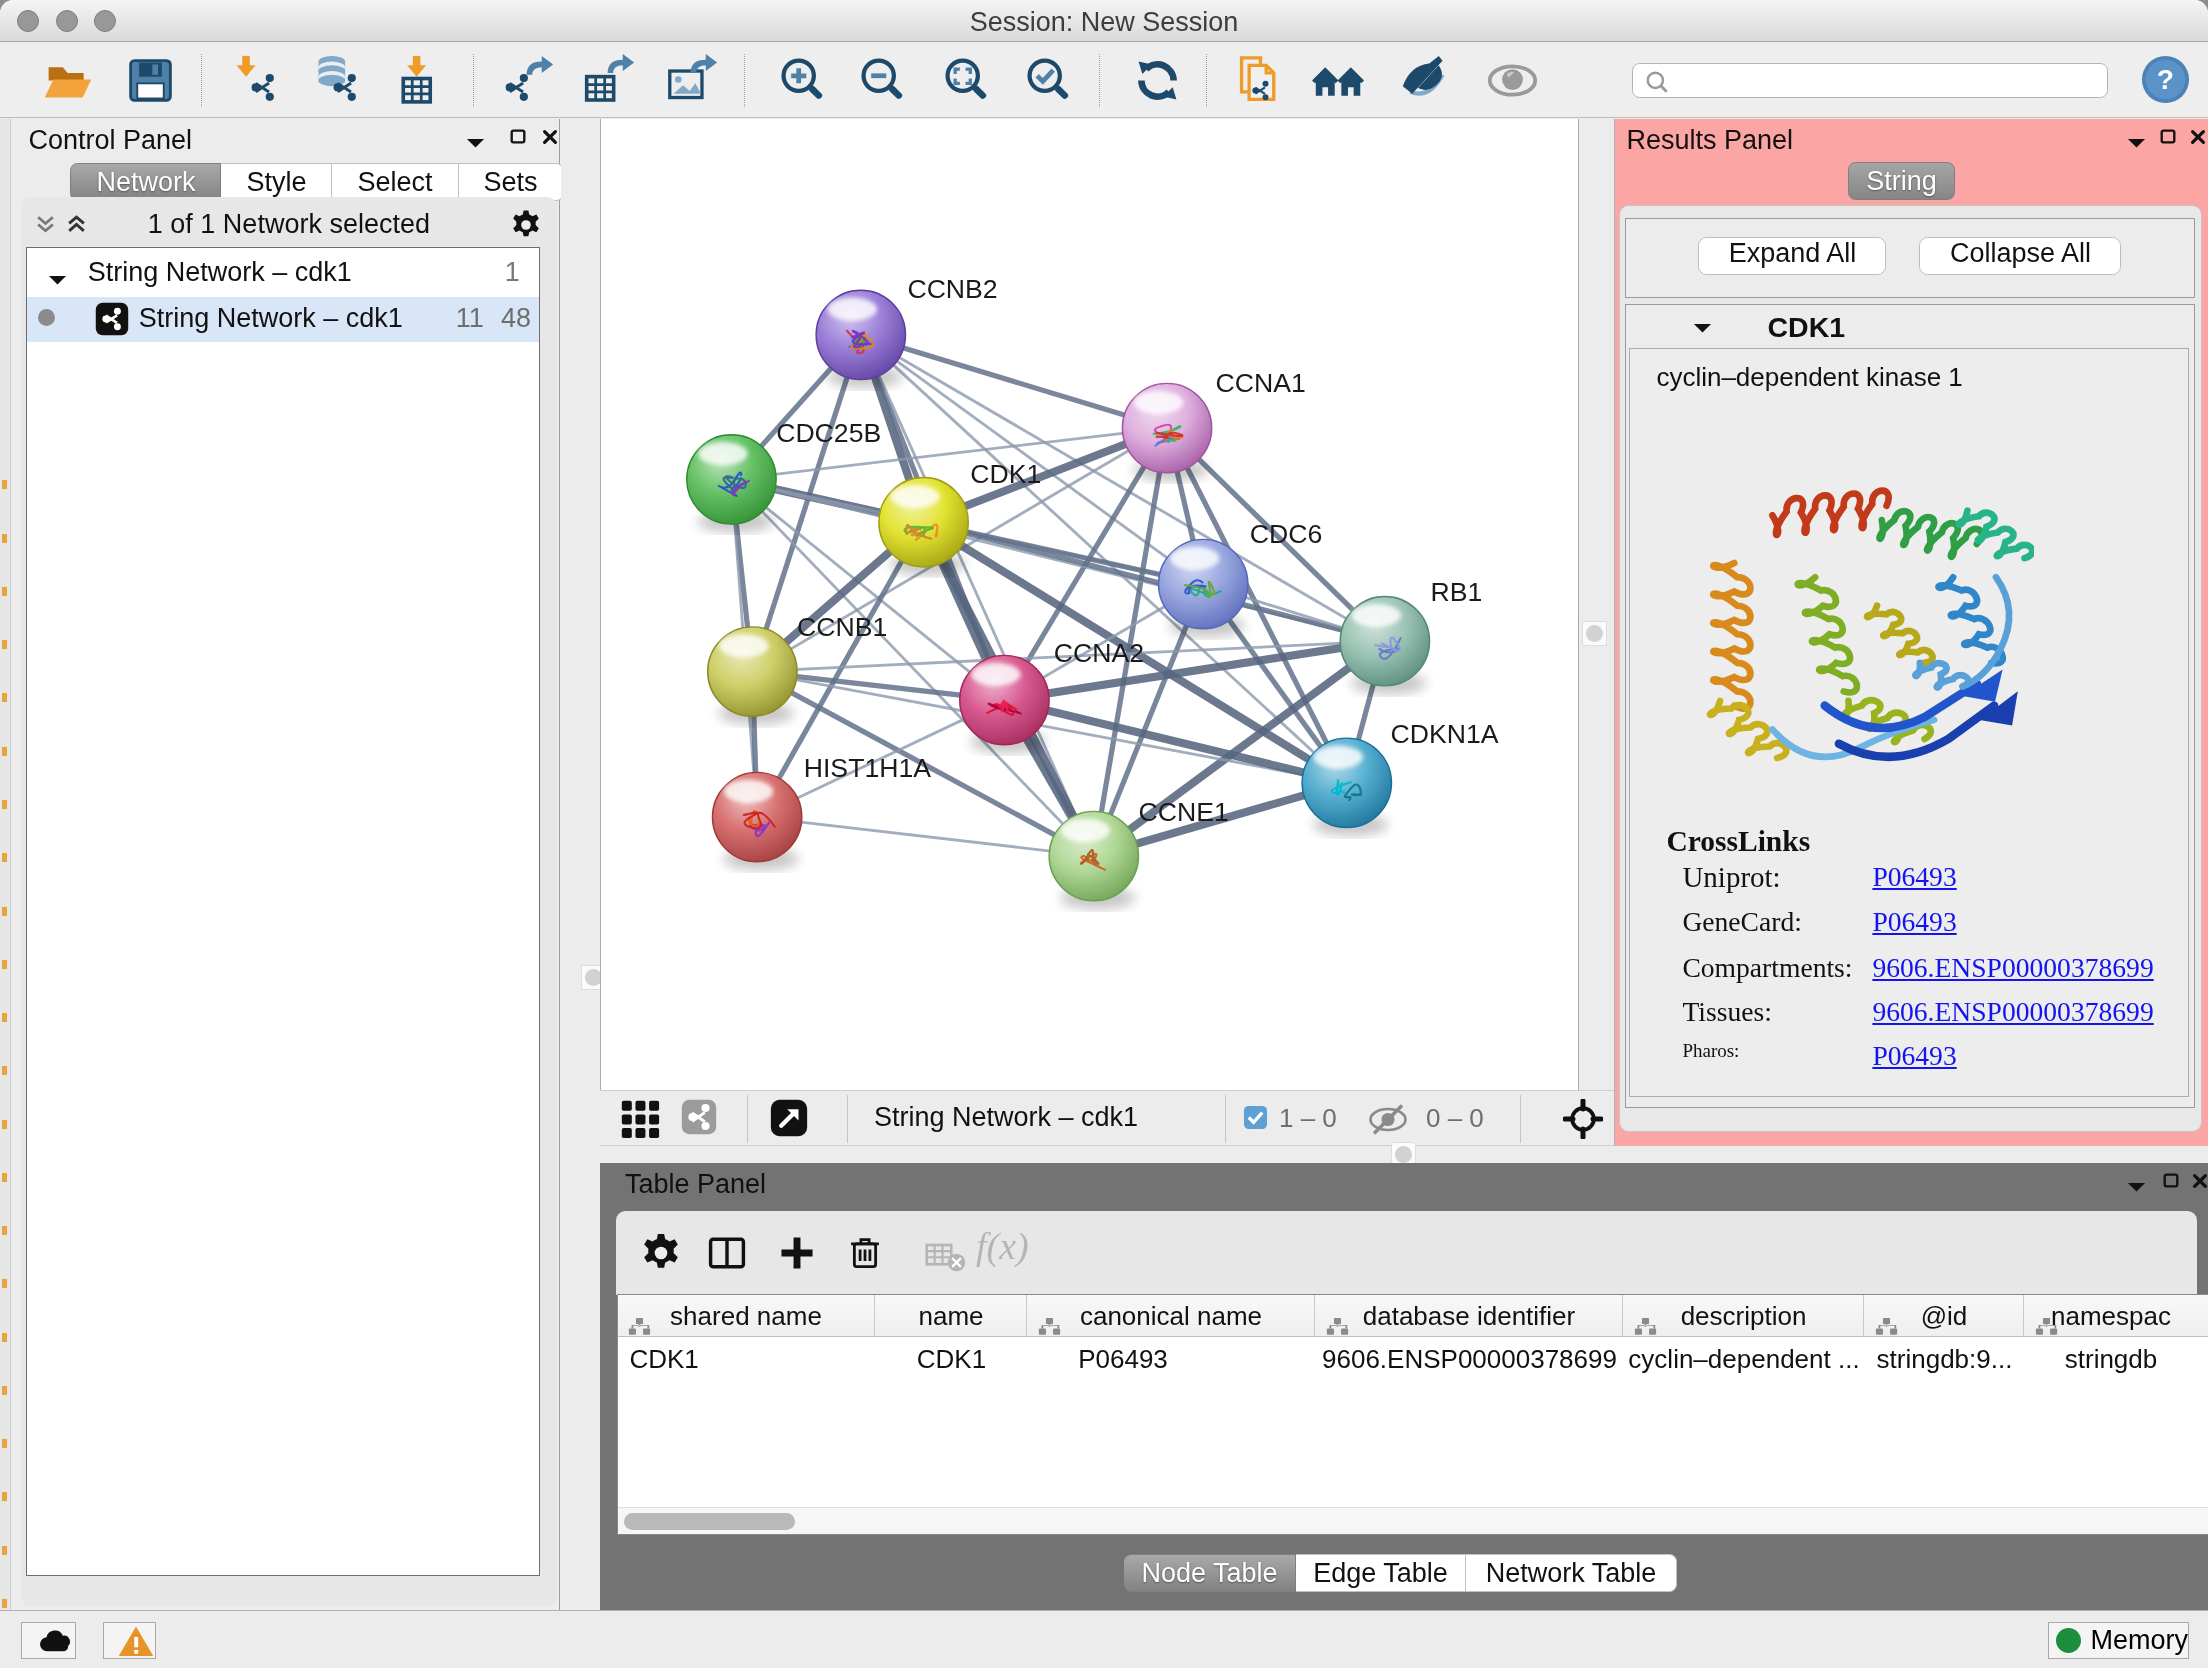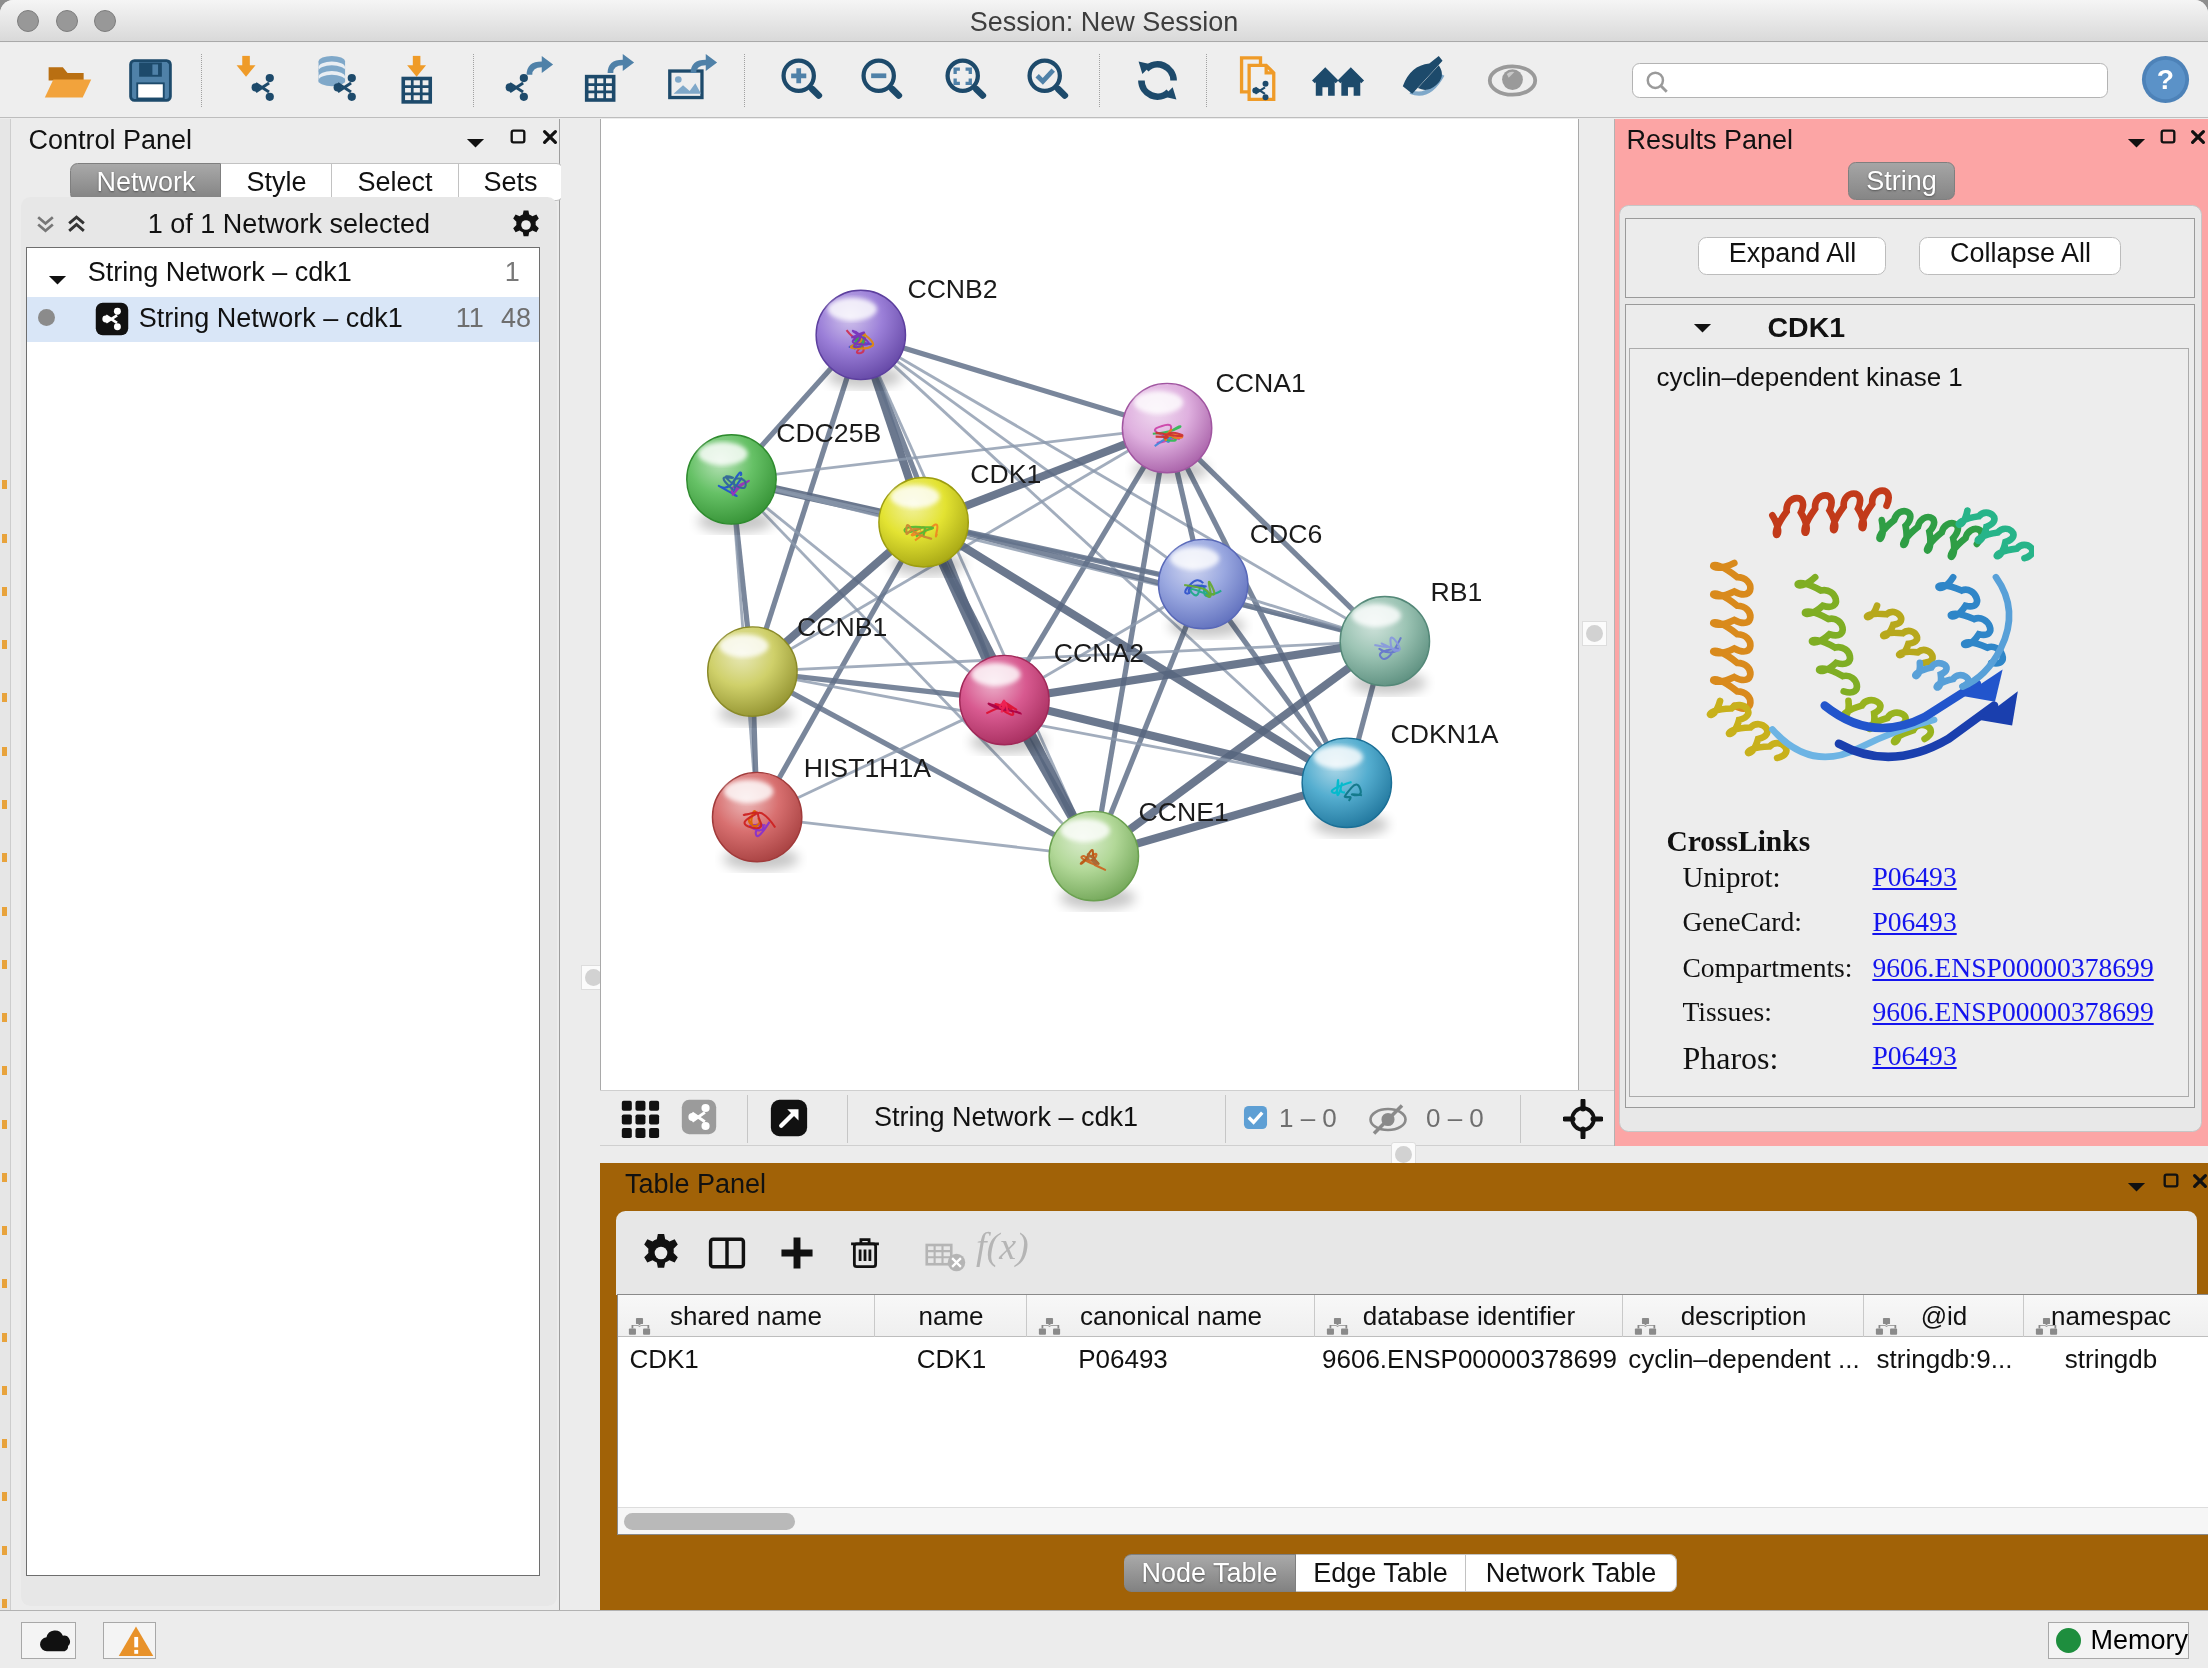--- a/index.html
+++ b/index.html
@@ -24,21 +24,21 @@
 #vsplit1{position:absolute;left:561px;top:119px;width:39px;height:1491px;background:#ececec}
 #canvas{position:absolute;left:600px;top:119px;width:979px;height:971px;background:#fff;border-left:1px solid #a9a9a9;border-right:1px solid #a9a9a9}
 #canvasbar{position:absolute;left:600px;top:1090px;width:1014px;height:56px;background:#ececec;border:1px solid #cfcfcf;border-width:1px 0}
 .cbdiv{position:absolute;top:3.8px;height:48px;border-left:1px solid #c6c6c6}
 #vsplit2{position:absolute;left:1579px;top:119px;width:35px;height:971px;background:#ececec}
 #rpanel{position:absolute;left:1614px;top:119px;width:594px;height:1027px;background:#fca5a5;border-left:1.9px solid #b2b2b2}
 #rbody{position:absolute;left:3.8px;top:86px;width:583px;height:927px;background:#e8e8e8;border:1px solid #c6c6c6;border-radius:9.5px}
 .rbox{position:absolute;left:5.7px;width:570px;border:1.9px solid #9a9a9a;background:#ececec}
 .btn{position:absolute;height:38px;background:#fff;border:1.9px solid #bcbcbc;border-radius:8.6px;font-size:27px;color:#111;text-align:center}
 #hsplit{position:absolute;left:600px;top:1146px;width:1608px;height:17px;background:#ececec}
-#tpanel{position:absolute;left:600px;top:1163px;width:1608px;height:447px;background:#a16207}
+#tpanel{position:absolute;left:600px;top:1163px;width:1608px;height:447px;background:#737373}
 #ttoolbar{position:absolute;left:16px;top:48px;width:1581px;height:84px;background:#e7e7e7;border-radius:9.5px 9.5px 0 0}
 #ttable{position:absolute;left:17px;top:131px;width:1771px;height:241px;background:#fff;border:1.9px solid #8a8a8a}
 #thead{position:absolute;left:0;top:0;width:100%;height:42px;background:linear-gradient(#f8f8f8,#efefef);border-bottom:1px solid #bdbdbd;font-size:26px;color:#111}
 .th{position:absolute;top:0;height:42px;line-height:42px;text-align:center;border-right:1px solid #c9c9c9}
 .td{position:absolute;top:44px;height:40px;line-height:40px;font-size:26px;color:#111;text-align:center}
 #hscroll{position:absolute;left:0px;bottom:0px;width:100%;height:27px;background:#f6f6f6;border-top:1px solid #ddd}
 #hthumb{position:absolute;left:5.7px;top:4.8px;width:171px;height:17px;background:#b9b9b9;border-radius:8.6px}
 .btab{height:38px;line-height:36px;font-size:27px;text-align:center;background:#fff;border:1px solid #c2c2c2;border-left:none;color:#111}
 #statusbar{position:absolute;left:0;top:1610px;width:100%;height:58px;background:#ececec;border-top:1px solid #b2b2b2}
 .sbtn{position:absolute;top:11.4px;height:37px;background:#f4f4f4;border:1.9px solid #a8a8a8;display:flex;align-items:center;justify-content:flex-end}
@@ -612,21 +612,21 @@
             </svg>
       <div class="serif" style="position:absolute;left:36px;top:476px;font-size:29.5px;font-weight:bold;color:#111">CrossLinks</div>
       <div class="serif" style="position:absolute;left:52px;top:512px;font-size:29px;color:#111">Uniprot:</div>
       <div class="serif" style="position:absolute;left:242px;top:512px;font-size:27.6px"><a class="link">P06493</a></div>
       <div class="serif" style="position:absolute;left:52px;top:557px;font-size:27.6px;color:#111">GeneCard:</div>
       <div class="serif" style="position:absolute;left:242px;top:557px;font-size:27.6px"><a class="link">P06493</a></div>
       <div class="serif" style="position:absolute;left:52px;top:603px;font-size:27.6px;color:#111">Compartments:</div>
       <div class="serif" style="position:absolute;left:242px;top:603px;font-size:27.6px"><a class="link">9606.ENSP00000378699</a></div>
       <div class="serif" style="position:absolute;left:52px;top:647px;font-size:27.6px;color:#111">Tissues:</div>
       <div class="serif" style="position:absolute;left:242px;top:647px;font-size:27.6px"><a class="link">9606.ENSP00000378699</a></div>
-      <div class="serif" style="position:absolute;left:52px;top:691px;font-size:32px;color:#111">Pharos:</div>
+      <div class="serif" style="position:absolute;left:52px;top:691px;font-size:19px;color:#111">Pharos:</div>
       <div class="serif" style="position:absolute;left:242px;top:691px;font-size:27.6px"><a class="link">P06493</a></div>
     </div>
    </div>
   </div>
  </div>
 
  <div id="hsplit">
       <div style="position:absolute;left:791px;top:-3.8px;width:25px;height:25px;background:#fbfbfb;border:1px solid #ddd;border-radius:2.9px">
         <div style="position:absolute;left:2.9px;top:2.9px;width:17px;height:17px;border-radius:50%;background:#d2d2d2"></div>
       </div>

